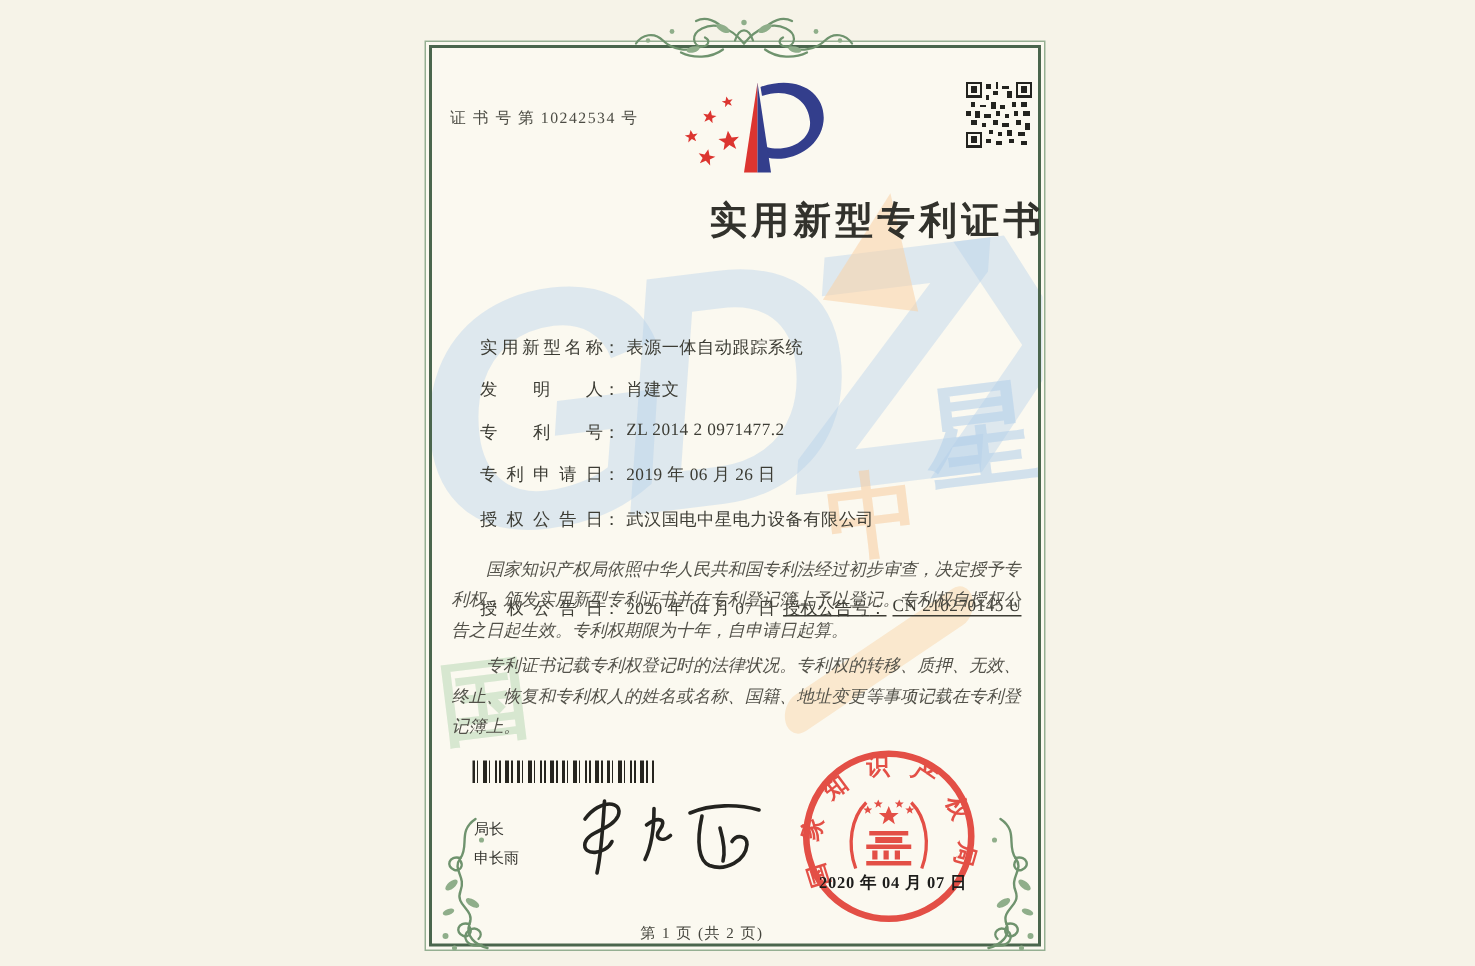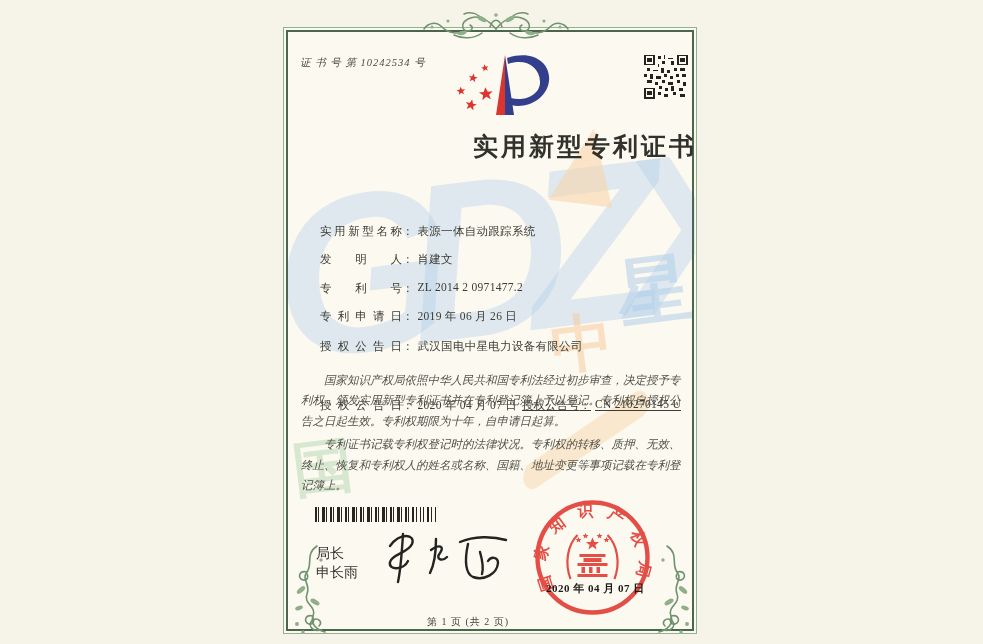--- a/index.html
+++ b/index.html
@@ -25,40 +25,40 @@
   .wm-star{left:332px;top:212px;font-size:74px;color:rgba(176,205,233,.55);}
   .wm-zhong{left:266px;top:272px;font-size:62px;color:rgba(247,200,150,.50);}
   .wm-guo{left:8px;top:398px;font-size:60px;color:rgba(170,208,168,.45);}
   .wm-tri{position:absolute;left:268px;top:98px;width:0;height:0;
      border-left:36px solid transparent;border-right:28px solid transparent;
      border-bottom:76px solid rgba(249,210,165,.55);transform:rotate(7deg);}
   .wm-swoosh{position:absolute;left:226px;top:398px;width:150px;height:24px;border-radius:12px;
      background:rgba(249,210,165,.45);transform:rotate(-34deg) skewX(-18deg);}
   
   .content{position:absolute;inset:0;z-index:3;}
-  .cert-no{position:absolute;left:300px;top:56px;font-size:10.5px;letter-spacing:1px;color:#4c4c44;font-style:italic;}
+  .cert-no{position:absolute;left:300px;top:72px;font-size:10.5px;letter-spacing:1px;color:#4c4c44;}
   .logo{position:absolute;left:447px;top:51px;}
   .qr{position:absolute;left:644px;top:54px;}
   .title{position:absolute;left:283px;top:130px;width:414px;text-align:right;
      font-size:25px;font-weight:bold;letter-spacing:3px;color:#32322c;}
   .row{position:absolute;left:320px;font-size:11.5px;color:#3c3c34;white-space:nowrap;margin-top:31px;}
   .flabel{display:inline-block;width:82px;text-align:justify;text-align-last:justify;
      -moz-text-align-last:justify;text-justify:inter-character;vertical-align:top;}
   .colon{margin-right:4px;vertical-align:top;}
   .fvalue{letter-spacing:.3px;vertical-align:top;}
   .addr .fvalue{display:inline-block;width:270px;white-space:normal;line-height:17px;}
   .grant2{position:absolute;left:202px;top:0;text-decoration:underline;}
   .paras{position:absolute;left:301px;top:370px;width:388px;color:#53524a;}
   .paras p{margin:0 0 3px 0;font-size:11.5px;line-height:1.78;font-style:italic;text-indent:2em;}
   .barcode{position:absolute;left:315px;top:507px;width:121px;height:15px;
      background-image:repeating-linear-gradient(90deg,#26251f 0 1.5px,transparent 1.5px 3px,
        #26251f 3px 4px,transparent 4px 7px,#26251f 7px 9.5px,transparent 9.5px 11px,
        #26251f 11px 12px,transparent 12px 15px);}
   .signer{position:absolute;left:316px;top:544px;font-family:Liberation Sans, sans-serif;
-     font-size:14px;line-height:19px;color:#34342e;}
+     font-size:10px;line-height:19px;color:#34342e;}
   .signature{position:absolute;left:376px;top:526px;}
   .seal{position:absolute;left:533px;top:498px;opacity:.88;}
   .seal-date{position:absolute;left:546px;top:581px;font-size:11px;font-weight:bold;
      color:#1d1d1b;letter-spacing:.5px;z-index:3;}
   .footer{position:absolute;left:283px;top:615px;width:370px;text-align:center;
      font-size:10px;letter-spacing:1px;color:#45453d;}
   .orn-top{position:absolute;left:418px;top:5px;z-index:2;}
   .orn-corner{position:absolute;top:544px;z-index:2;}
   .orn-left{left:287px;}
   .orn-right{left:653px;transform:scaleX(-1);}

